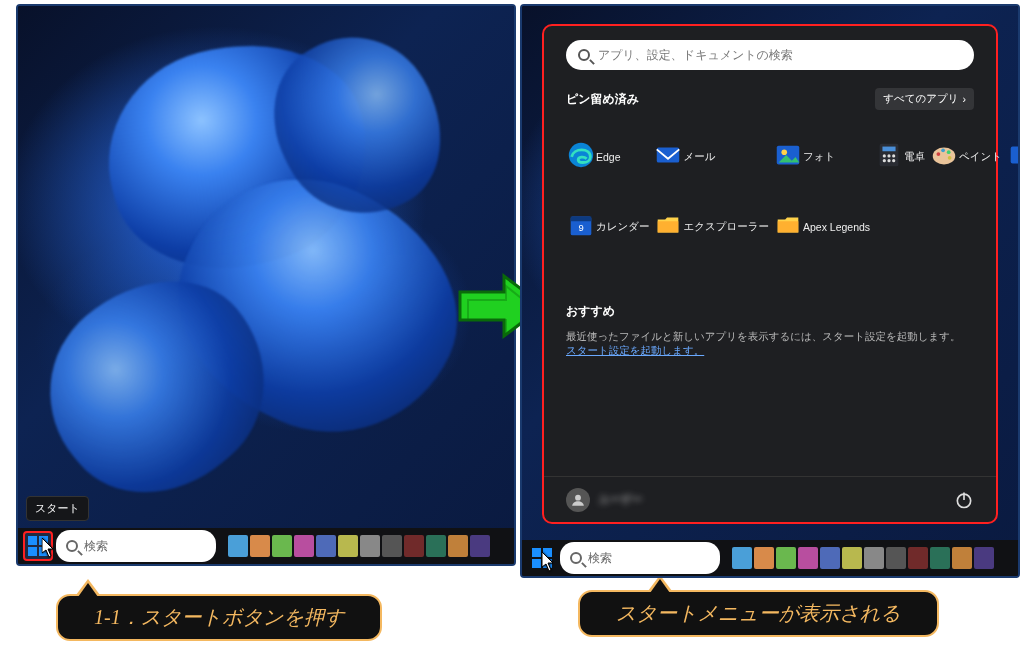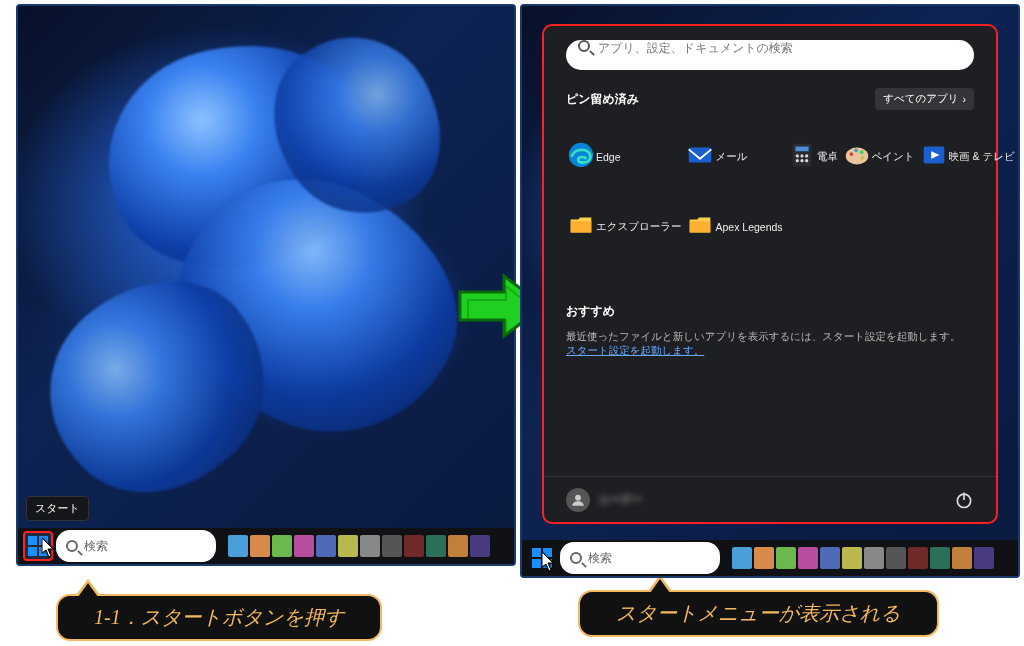--- a/index.html
+++ b/index.html
@@ -89,21 +89,21 @@
   .startmenu {
     position:absolute; left:20px; top:18px; right:20px; bottom:52px;
     background:#1e1f22; border-radius:10px;
     border:2px solid #ff2020;
     display:flex; flex-direction:column;
     padding:14px 22px 0 22px;
     color:#fff;
   }
   .sm-search{
     height:30px; background:#fff; border-radius:15px;
-    display:flex; align-items:flex-start; padding:0 12px; gap:8px;
+    display:flex; align-items:center; padding:0 12px; gap:8px;
     color:#777; font-size:12px; margin-bottom:18px;
   }
   .sm-row-head{
     display:flex; justify-content:space-between; align-items:center;
     font-size:12px; font-weight:600; margin-bottom:12px;
   }
   .sm-allapps{
     background:#343538; border-radius:4px; padding:4px 8px;
     font-size:10.5px; font-weight:400; display:flex; align-items:center; gap:4px;
     cursor:pointer;
@@ -257,20 +257,30 @@
             <svg width="30" height="30" viewBox="0 0 32 32">
               <rect x="4" y="8" width="24" height="16" rx="2" fill="#1a5fd0"></rect>
               <path d="M4 10 L16 20 L28 10" stroke="#fff" stroke-width="2" fill="none"></path>
             </svg>
           </div>
           <div class="app-lbl">メール</div>
         </div>
         <div class="app-tile">
           <div class="app-ico">
             <svg width="30" height="30" viewBox="0 0 32 32">
+              <rect x="4" y="6" width="24" height="20" rx="2" fill="#1a5fd0"></rect>
+              <circle cx="12" cy="13" r="3" fill="#ffd24a"></circle>
+              <path d="M6 24 L14 16 L20 22 L24 18 L28 24 Z" fill="#34c070"></path>
+            </svg>
+          </div>
+          <div class="app-lbl">フォト</div>
+        </div>
+        <div class="app-tile">
+          <div class="app-ico">
+            <svg width="30" height="30" viewBox="0 0 32 32">
               <rect x="6" y="4" width="20" height="24" rx="2" fill="#2a2c33"></rect>
               <rect x="9" y="7" width="14" height="5" fill="#4a8fd8"></rect>
               <circle cx="11" cy="17" r="1.7" fill="#ddd"></circle>
               <circle cx="16" cy="17" r="1.7" fill="#ddd"></circle>
               <circle cx="21" cy="17" r="1.7" fill="#ddd"></circle>
               <circle cx="11" cy="22" r="1.7" fill="#ddd"></circle>
               <circle cx="16" cy="22" r="1.7" fill="#ddd"></circle>
               <circle cx="21" cy="22" r="1.7" fill="#ddd"></circle>
             </svg>
           </div>

